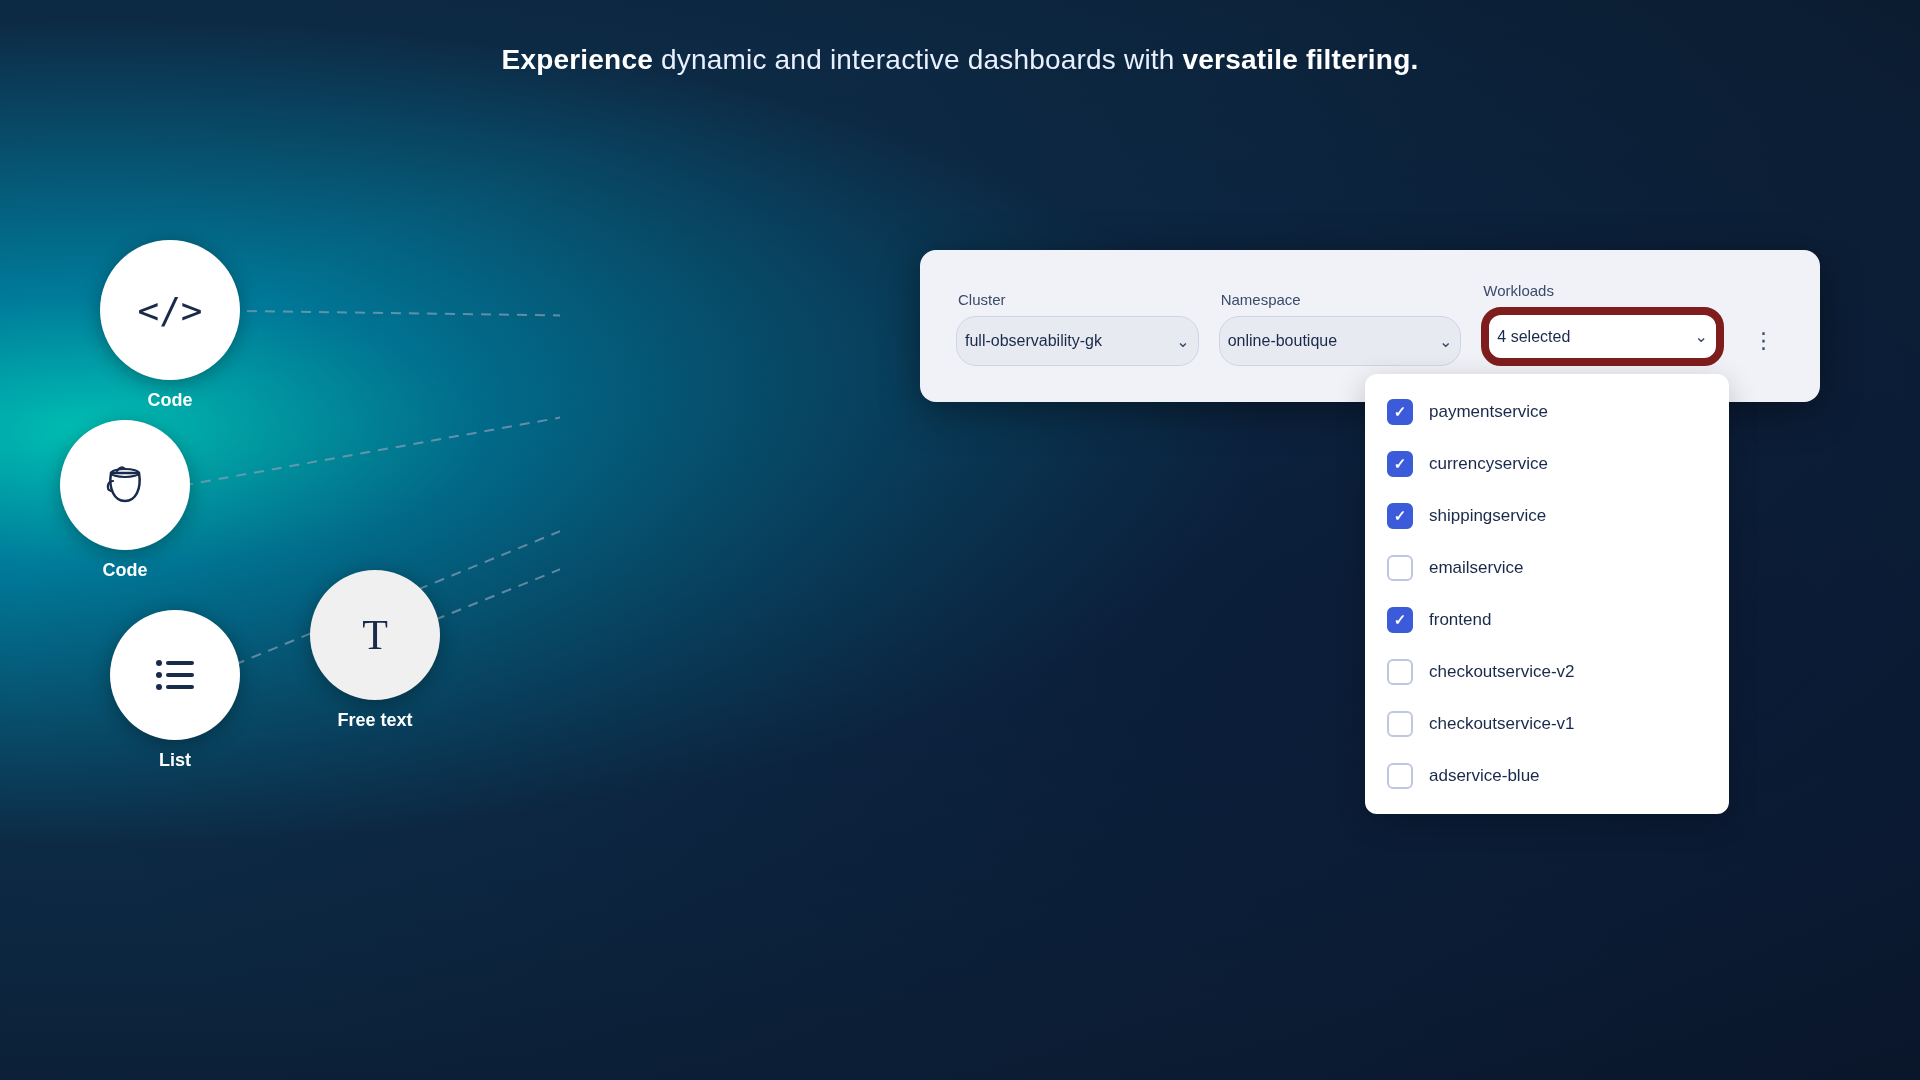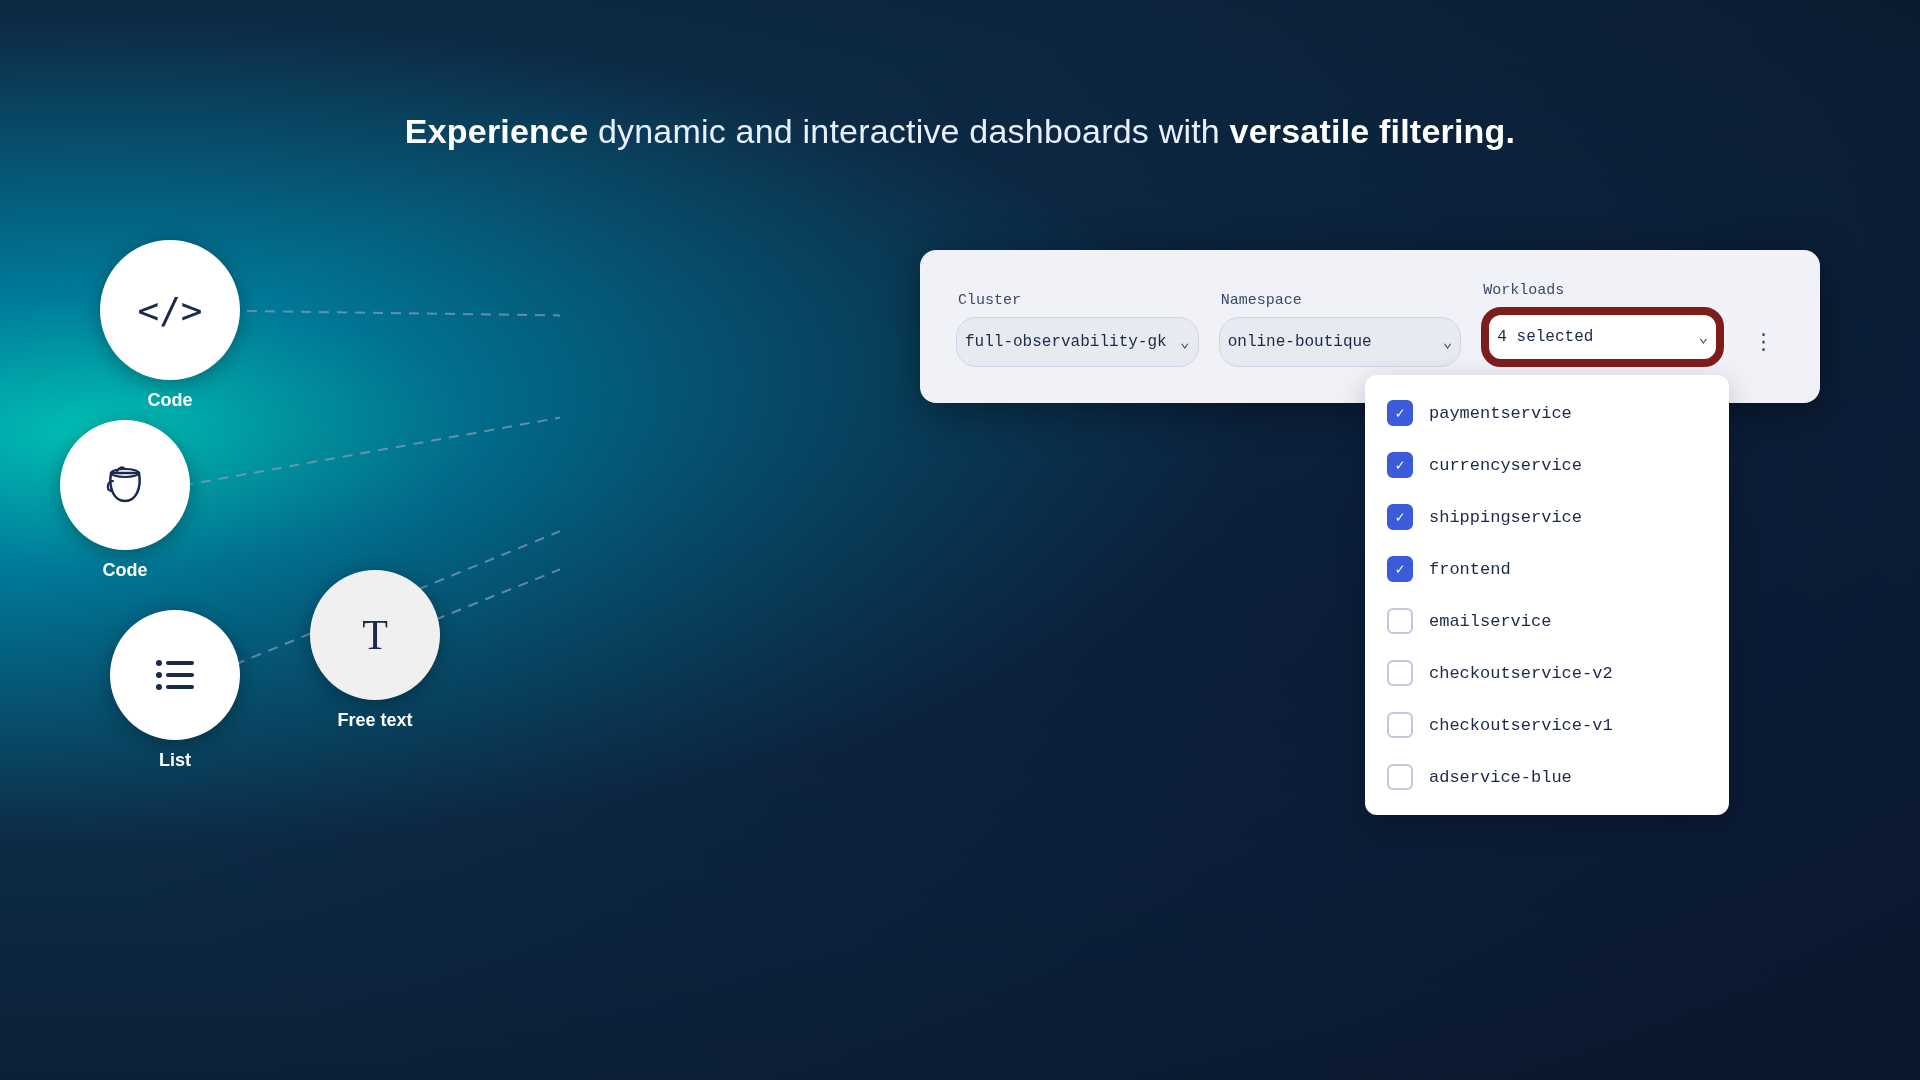--- a/index.html
+++ b/index.html
@@ -32,23 +32,23 @@
     .content {
       position: relative;
       z-index: 1;
       width: 100%;
       height: 100%;
     }
 
     
     .headline {
       text-align: center;
-      padding-top: 112px;
+      padding-top: 44px;
       color: #e8f0fe;
-      font-size: 34px;
+      font-size: 28px;
       letter-spacing: 0.2px;
       font-weight: 400;
     }
     .headline strong {
       font-weight: 700;
       color: #ffffff;
     }
 
     
     .circles-area {
@@ -152,21 +152,20 @@
       border-radius: 16px;
       padding: 32px 36px 36px;
       box-shadow: 0 8px 40px rgba(0,0,0,0.4);
     }
 
     .filter-row {
       display: flex;
       gap: 20px;
       align-items: flex-end;
       position: relative;
-      font-family: Liberation Mono, monospace;
     }
 
     .filter-group {
       display: flex;
       flex-direction: column;
       gap: 8px;
       flex: 1;
     }
 
     .filter-label {
@@ -372,31 +371,31 @@
           <div class="checkbox checked"></div>
           <span class="dropdown-text">currencyservice</span>
         </div>
 
         <div class="dropdown-item">
           <div class="checkbox checked"></div>
           <span class="dropdown-text">shippingservice</span>
         </div>
 
         <div class="dropdown-item">
+          <div class="checkbox"></div>
+          <span class="dropdown-text">emailservice</span>
+        </div>
+
+        <div class="dropdown-item">
           <div class="checkbox checked"></div>
           <span class="dropdown-text">frontend</span>
         </div>
 
         <div class="dropdown-item">
           <div class="checkbox"></div>
-          <span class="dropdown-text">emailservice</span>
-        </div>
-
-        <div class="dropdown-item">
-          <div class="checkbox"></div>
           <span class="dropdown-text">checkoutservice-v2</span>
         </div>
 
         <div class="dropdown-item">
           <div class="checkbox"></div>
           <span class="dropdown-text">checkoutservice-v1</span>
         </div>
 
         <div class="dropdown-item">
           <div class="checkbox"></div>

